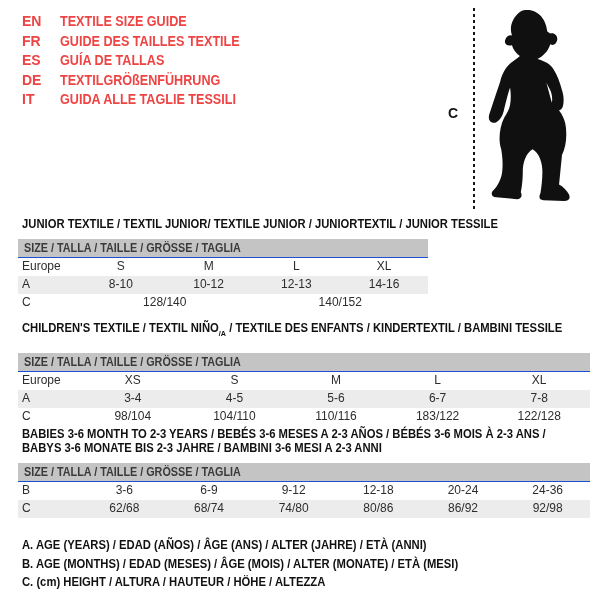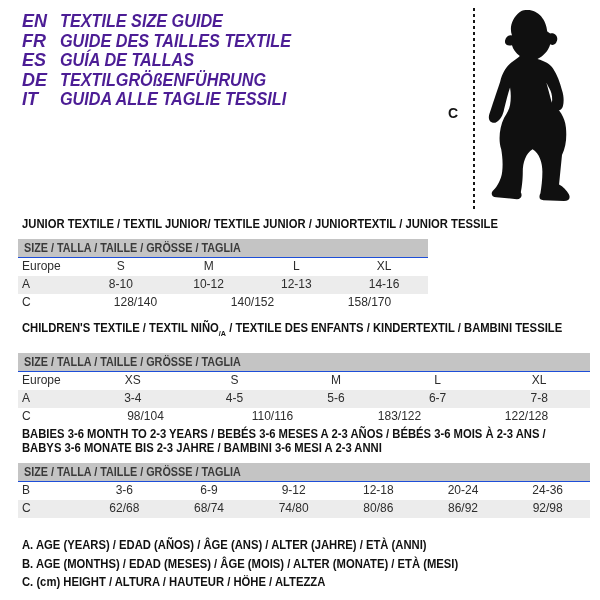--- a/index.html
+++ b/index.html
@@ -2,21 +2,21 @@
 <html style="--bar: #c4c4c4; --alt: #ececec; --sil: #101010;"><head>
 <meta charset="utf-8">
 <style>
   html,body{margin:0;padding:0;background:#fff;}
   .page{
     position:relative;width:600px;height:600px;background:#fff;overflow:hidden;
     font-family:"Liberation Sans","DejaVu Sans",sans-serif;color:#1f1f1f;
   }
   
   .langs{position:absolute;left:22px;top:12px;}
-  .lang-row{display:flex;line-height:19.5px;font-size:18px;font-weight:bold;color:#4c1d95;font-style:italic;}
+  .lang-row{display:flex;line-height:19.5px;font-size:14px;font-weight:bold;color:#ef4444;}
   .lang-code{width:38px;}
   .cond{display:inline-block;transform:scaleX(.9);transform-origin:left center;white-space:nowrap;}
   
   .dotline{
     position:absolute;left:473px;top:8px;width:2px;height:202px;
     background:repeating-linear-gradient(to bottom,#161616 0 3px,transparent 3px 6px);
   }
   .c-label{position:absolute;left:448px;top:105px;font-size:14px;font-weight:bold;color:#141414;}
   .baby{position:absolute;left:479px;top:6px;width:116px;height:201px;}
   .baby path{fill:var(--sil,#101010);}
@@ -119,21 +119,20 @@
         <div class="t-label">A</div>
         <div class="t-cell">8-10</div>
         <div class="t-cell">10-12</div>
         <div class="t-cell">12-13</div>
         <div class="t-cell">14-16</div>
       </div>
       <div class="t-row">
         <div class="t-label">C</div>
         <div class="t-cell">128/140</div>
         <div class="t-cell">140/152</div>
-        <div class="t-cell">158/170</div>
       </div>
     </div>
   <div id="table1" class="tbl">
       <div class="tbl-title"><span>CHILDREN'S TEXTILE / TEXTIL NIÑO</span><sub class="tbl-sub">/A</sub><span> / TEXTILE DES ENFANTS / KINDERTEXTIL / BAMBINI TESSILE</span></div>
       <div class="size-bar"><span class="cond">SIZE / TALLA / TAILLE / GRÖSSE / TAGLIA</span></div>
       <div class="t-row">
         <div class="t-label">Europe</div>
         <div class="t-cell">XS</div>
         <div class="t-cell">S</div>
         <div class="t-cell">M</div>
@@ -144,20 +143,21 @@
         <div class="t-label">A</div>
         <div class="t-cell">3-4</div>
         <div class="t-cell">4-5</div>
         <div class="t-cell">5-6</div>
         <div class="t-cell">6-7</div>
         <div class="t-cell">7-8</div>
       </div>
       <div class="t-row">
         <div class="t-label">C</div>
         <div class="t-cell">98/104</div>
+        <div class="t-cell">104/110</div>
         <div class="t-cell">110/116</div>
         <div class="t-cell">183/122</div>
         <div class="t-cell">122/128</div>
       </div>
     </div>
   <div id="table2" class="tbl">
       <div class="tbl-title"><span>BABIES 3-6 MONTH TO 2-3 YEARS / BEBÉS 3-6 MESES A 2-3 AÑOS / BÉBÉS 3-6 MOIS À 2-3 ANS /</span></div>
       <div class="tbl-title"><span>BABYS 3-6 MONATE BIS 2-3 JAHRE / BAMBINI 3-6 MESI A 2-3 ANNI</span></div>
       <div class="size-bar"><span class="cond">SIZE / TALLA / TAILLE / GRÖSSE / TAGLIA</span></div>
       <div class="t-row">

